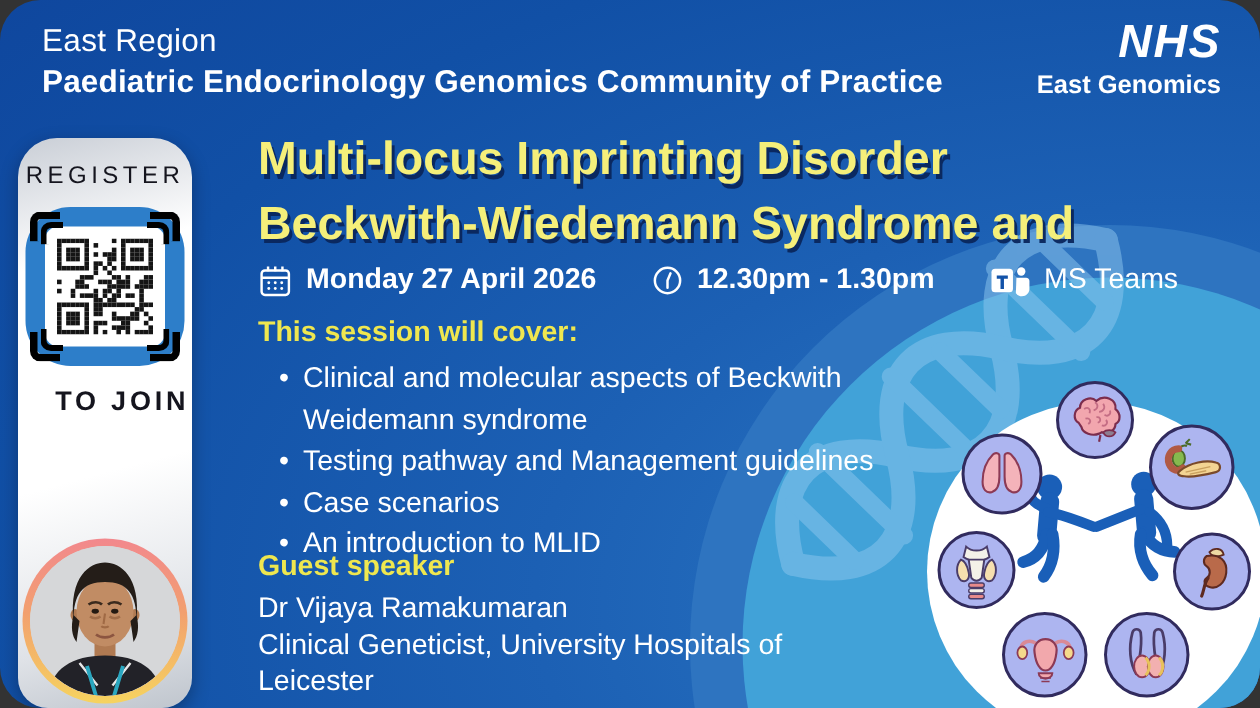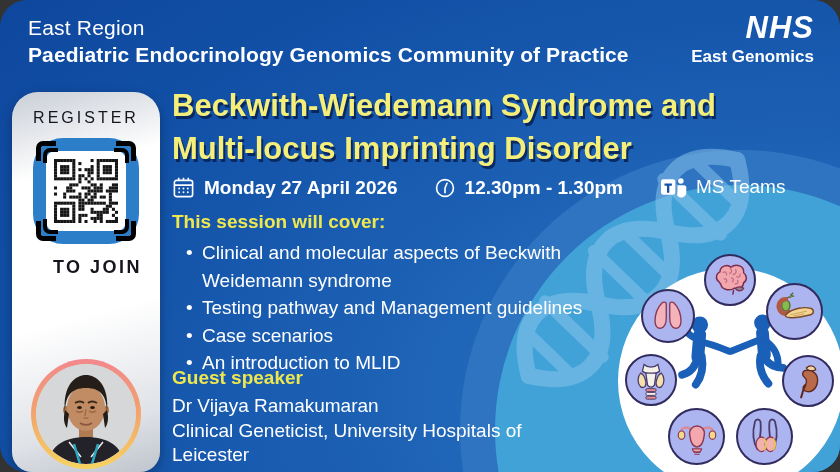--- a/index.html
+++ b/index.html
@@ -27,21 +27,21 @@
   .kids{position:absolute;left:672px;top:312px;width:128px;height:98px;}
   
   .hdr{position:absolute;left:28px;top:16px;color:#fff;}
   .hdr .l1{font-size:21px;font-weight:400;letter-spacing:.2px;}
   .hdr .l2{font-size:21px;font-weight:700;margin-top:3px;letter-spacing:.1px;}
   .nhs{position:absolute;right:26px;top:12px;text-align:right;color:#fff;}
   .nhs .logo{font-size:31px;font-weight:700;font-style:italic;letter-spacing:1px;line-height:32px;}
   .nhs .org{font-size:17px;font-weight:700;margin-top:3px;text-align:center;}
   
   .card{
-    position:absolute;left:12px;top:92px;width:148px;height:380px;
+    position:absolute;left:12px;top:92px;width:116px;height:380px;
     border-radius:26px 26px 20px 20px;
     background:linear-gradient(165deg,#c9ced6 0%,#ffffff 22%,#ffffff 58%,#dfe2e7 85%,#bfc5cd 100%);
     box-shadow:0 4px 12px rgba(0,0,0,.3);
     text-align:center;
   }
   .card .reg{margin-top:17px;font-size:16px;letter-spacing:3px;color:#15151e;font-weight:400;}
   .card .join{margin-top:13px;font-size:18px;letter-spacing:2.5px;color:#15151e;font-weight:700;padding-left:23px;}
   .qrblue{position:relative;width:106px;height:106px;margin:11px auto 0;background:#2d7ec9;border-radius:30px;}
   .qrwhite{position:absolute;left:13px;top:13px;width:80px;height:80px;background:#fff;border-radius:9px;display:flex;align-items:center;justify-content:center;}
   .wb,.bb{position:absolute;width:20px;height:20px;box-sizing:border-box;}
@@ -54,21 +54,21 @@
   .bb.tl{left:-3px;top:-3px;border-width:4px;}
   .bb.tr{right:-3px;top:-3px;border-width:4px;}
   .bb.bl{left:-3px;bottom:-3px;border-width:4px;}
   .bb.br{right:-3px;bottom:-3px;border-width:4px;}
   .photo-ring{position:absolute;left:50%;bottom:3px;transform:translateX(-50%);width:110px;height:110px;border-radius:50%;
     background:linear-gradient(180deg,#f2888d 0%,#f2a06f 45%,#f6d35f 100%);padding:5px;box-sizing:border-box;}
   .photo{width:100%;height:100%;border-radius:50%;overflow:hidden;background:#d6d7d9;}
   
   .title{position:absolute;left:172px;top:84px;color:#f5ef7a;font-weight:700;font-size:31px;line-height:43px;
     text-shadow:2px 3px 0 rgba(9,38,92,.95);white-space:nowrap;}
-  .meta{position:absolute;left:172px;top:175px;display:flex;align-items:flex-end;gap:36px;color:#fff;}
+  .meta{position:absolute;left:172px;top:175px;display:flex;align-items:center;gap:36px;color:#fff;}
   .meta .item{display:flex;align-items:center;gap:9px;font-size:19px;font-weight:600;}
   .meta .item.plain{font-weight:400;}
   .sess-h{position:absolute;left:172px;top:211px;color:#efe74f;font-size:19px;font-weight:700;}
   .bullets{position:absolute;left:186px;top:239px;margin:0;padding:0;list-style:none;color:#fff;font-size:19px;line-height:27.5px;}
   .bullets li{display:flex;}
   .bullets .dot{width:16px;flex:0 0 16px;}
   .pre{white-space:pre-line;}
   .guest-h{position:absolute;left:172px;top:367px;color:#efe74f;font-size:19px;font-weight:700;}
   .sp-name{position:absolute;left:172px;top:395px;color:#fff;font-size:19px;}
   .sp-role{position:absolute;left:172px;top:419px;color:#fff;font-size:19px;line-height:24px;}
@@ -449,22 +449,22 @@
             <path d="M40,47 C42,48.5 45,48.5 47,47 M53,47 C55,48.5 58,48.5 60,47" stroke="rgba(120,70,40,.45)" stroke-width="1.6" fill="none"></path>
             <path d="M50,45 L49,52 M47.5,53.5 C48.5,54.5 51.5,54.5 52.5,53.5" stroke="#a06a45" stroke-width="1.4" fill="none"></path>
             <path d="M44,59 C47,61.5 53,61.5 56,59" stroke="#8c5540" stroke-width="1.8" fill="none"></path>
           </g>
         </svg>
       </div>
     </div>
   </div>
 
   <div class="title">
+    <span style="display:block">Multi-locus Imprinting Disorder</span>
     <span style="display:block">Beckwith-Wiedemann Syndrome and</span>
-    <span style="display:block">Multi-locus Imprinting Disorder</span>
   </div>
 
   <div class="meta">
     <div class="item">
       <span>
         <svg class="icn" width="23" height="23" viewBox="0 0 24 24" fill="none" stroke="#fff" stroke-width="1.7">
           <rect x="2.5" y="4.5" width="19" height="17" rx="2.3"></rect>
           <path d="M2.5,9.5 H21.5"></path>
           <path d="M7,1.8 V5 M12,1.8 V5 M17,1.8 V5"></path>
           <g fill="#fff" stroke="none">

